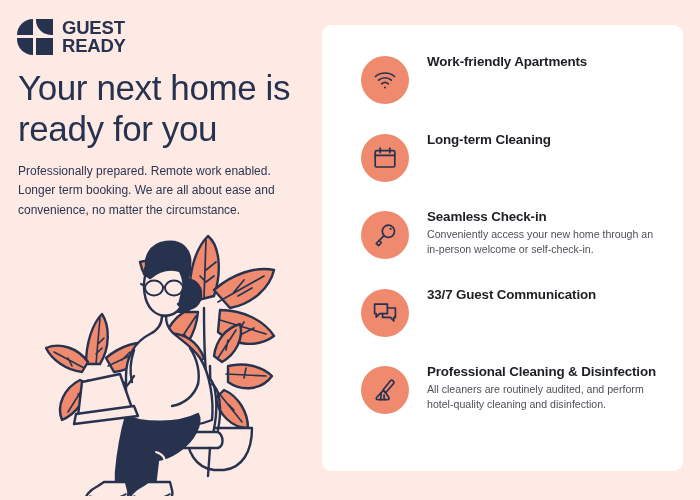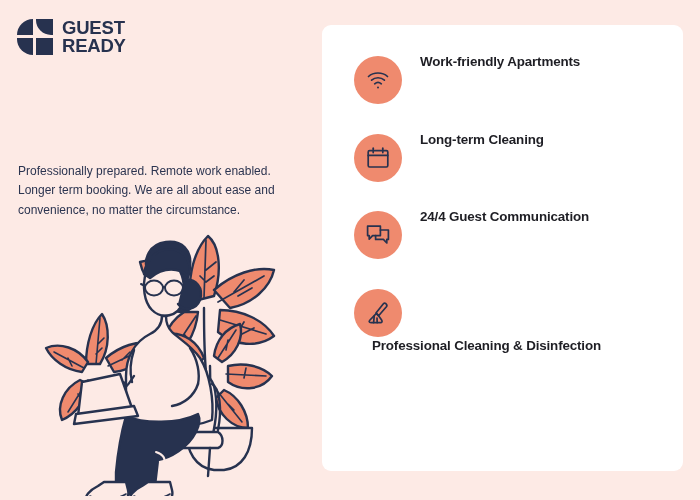--- a/index.html
+++ b/index.html
@@ -57,31 +57,31 @@
   .illus svg{display:block;width:100%;height:100%;}
 
   
   .panel{
     position:absolute;left:322px;top:25px;
     width:361px;height:446px;
     background:#ffffff;
     border-radius:9px;
   }
   .feature-list{
-    position:absolute;left:2px;top:0;width:100%;height:100%;
+    position:absolute;left:9px;top:0;width:100%;height:100%;
     padding:28px 16px 0 0;box-sizing:border-box;
   }
   .feature{
     position:relative;
     display:flex;align-items:flex-start;
     padding:0 16px 0 30px;
     margin-bottom:21.5px;
     min-height:56px;
   }
-  .feature:last-child{margin-bottom:0;flex-direction:column;}
+  .feature:last-child{margin-bottom:0;}
   .f-iconwrap{
     width:48px;height:48px;border-radius:50%;
     background:#ef8a6e;
     flex:none;
     display:flex;align-items:center;justify-content:center;
     margin-top:3px;
   }
   .f-iconwrap svg{display:block;}
   .f-body{margin-left:18px;padding-top:1px;}
   .f-title{
@@ -106,20 +106,21 @@
         <span class="bm-tr"></span>
         <span class="bm-bl"></span>
         <span class="bm-br"></span>
       </div>
       <div class="brand-text">
         <div>GUEST</div>
         <div>READY</div>
       </div>
     </div>
 
+    <div class="headline">Your next home is ready for you</div>
     <div class="subcopy">Professionally prepared. Remote work enabled. Longer term booking. We are all about ease and convenience, no matter the circumstance.</div>
 
     <div class="illus">
       <svg viewBox="0 0 280 272" xmlns="http://www.w3.org/2000/svg">
         <g fill="none" stroke="#27324f" stroke-width="2.4" stroke-linecap="round" stroke-linejoin="round">
 
           <g>
             <path d="M152,78 C150,52 156,26 170,12 C182,22 184,48 176,72 Z" fill="#ef8a6e"></path>
             <path d="M176,66 C194,50 218,42 236,46 C232,64 214,80 192,84 Z" fill="#ef8a6e"></path>
             <path d="M182,86 C204,86 226,96 236,112 C220,124 196,122 180,108 Z" fill="#ef8a6e"></path>
@@ -256,47 +257,64 @@
               <path d="M8.2,3.2 L8.2,7.6"></path>
               <path d="M17.8,3.2 L17.8,7.6"></path>
             </g>
           </svg>
         </div>
         <div class="f-body">
           <div class="f-title">Long-term Cleaning</div>
         </div>
       </div>
 
+      <div class="feature">
+        <div class="f-iconwrap">
+          <svg width="26" height="26" viewBox="0 0 26 26">
+            <g fill="none" stroke="#27324f" stroke-width="1.7" stroke-linecap="round" stroke-linejoin="round">
+              <circle cx="16.4" cy="9.3" r="6.1"></circle>
+              <circle cx="18.6" cy="6.9" r="1.05" fill="#27324f" stroke="none"></circle>
+              <path d="M12.1,13.6 L4.2,21.5 L6.6,23.6 L8.6,21.5"></path>
+              <path d="M7.2,18.5 L9.3,20.5"></path>
+            </g>
+          </svg>
+        </div>
+        <div class="f-body">
+          <div class="f-title">Seamless Check-in</div>
+          <div class="f-desc">Conveniently access your new home through an in-person welcome or self-check-in.</div>
+        </div>
+      </div>
 
       <div class="feature">
         <div class="f-iconwrap">
           <svg width="26" height="26" viewBox="0 0 26 26">
             <g fill="none" stroke="#27324f" stroke-width="1.7" stroke-linecap="round" stroke-linejoin="round">
               <path d="M2.6,4.2 L15.4,4.2 L15.4,13.6 L7.6,13.6 L4.2,17.2 L4.2,13.6 L2.6,13.6 Z"></path>
               <path d="M15.4,8.0 L23.4,8.0 L23.4,17.4 L21.8,17.4 L21.8,21.0 L18.4,17.4 L10.6,17.4 L10.6,13.6"></path>
             </g>
           </svg>
         </div>
         <div class="f-body">
-          <div class="f-title">24/4 Guest Communication</div>
+          <div class="f-title">33/7 Guest Communication</div>
         </div>
       </div>
 
       <div class="feature">
         <div class="f-iconwrap">
           <svg width="26" height="26" viewBox="0 0 26 26">
             <g fill="none" stroke="#27324f" stroke-width="1.7" stroke-linecap="round" stroke-linejoin="round">
               <path d="M20.6,3.4 C21.8,4.4 22.2,5.8 21.4,6.8 L13.6,15.8 L11.0,13.0 L18.4,3.8 C19.2,2.8 19.8,2.8 20.6,3.4 Z"></path>
               <path d="M11.4,13.4 L5.0,20.0 C3.6,21.4 4.0,22.6 6.0,22.6 L15.4,22.6 C17.0,22.6 17.6,21.4 16.6,20.0 L13.4,15.6 Z"></path>
               <path d="M9.2,16.2 L8.6,22.6"></path>
               <path d="M12.0,18.0 L12.2,22.6"></path>
             </g>
           </svg>
         </div>
         <div class="f-body">
           <div class="f-title">Professional Cleaning &amp; Disinfection</div>
+          <div class="f-desc">All cleaners are routinely audited, and perform hotel-quality cleaning and disinfection.</div>
         </div>
       </div>
 
     </div>
   </div>
 
 </div>
 
 </body></html>

